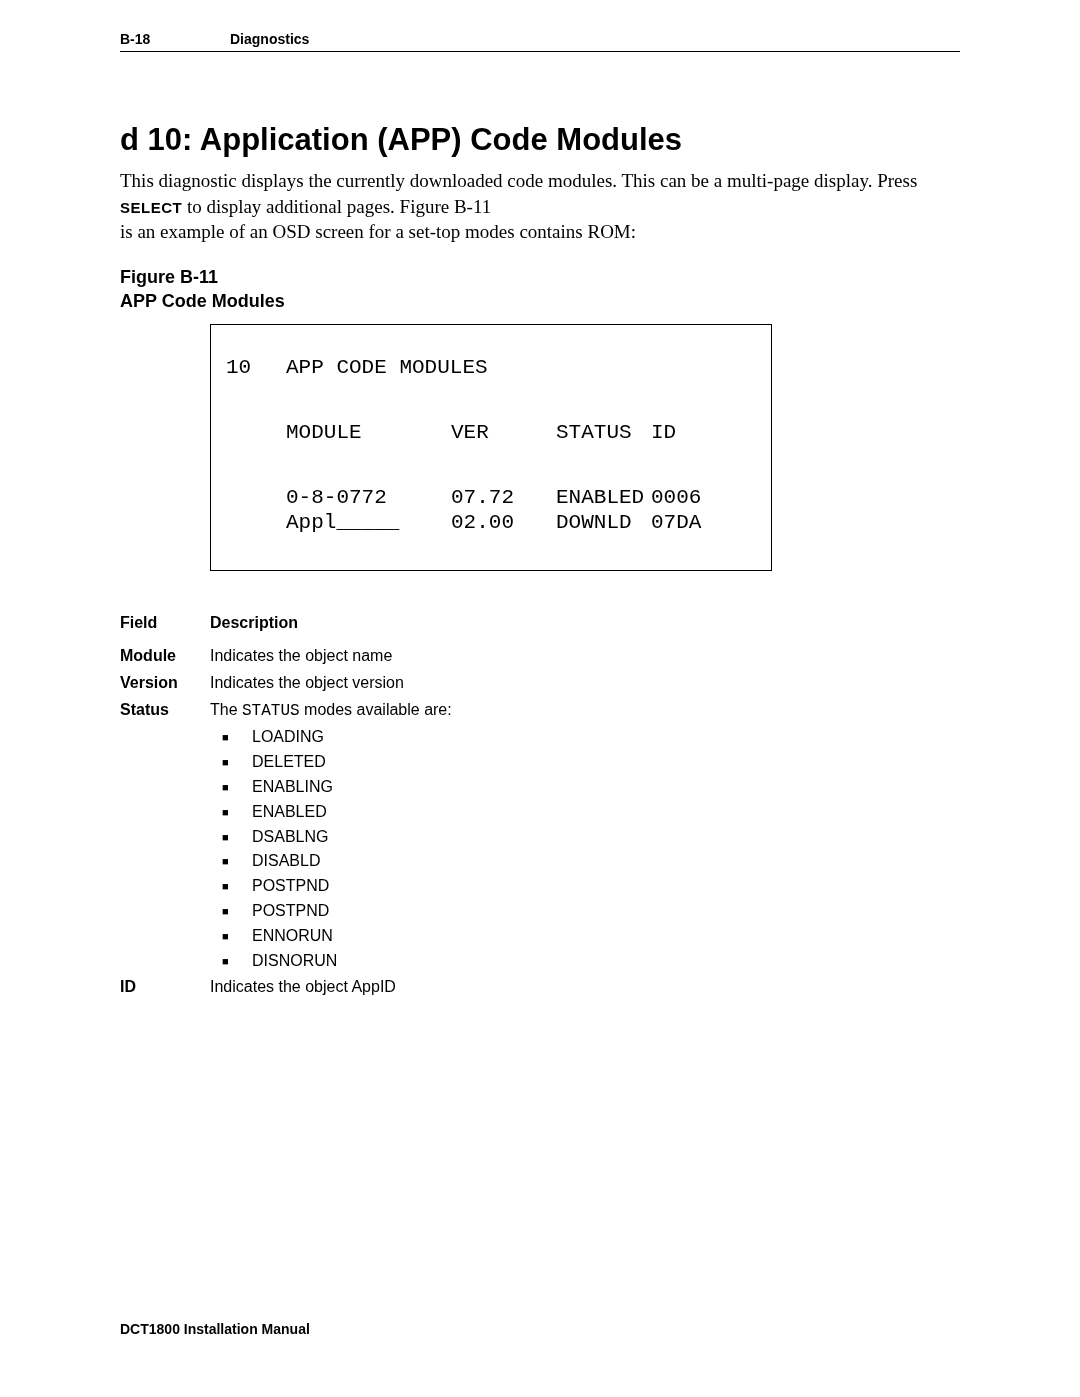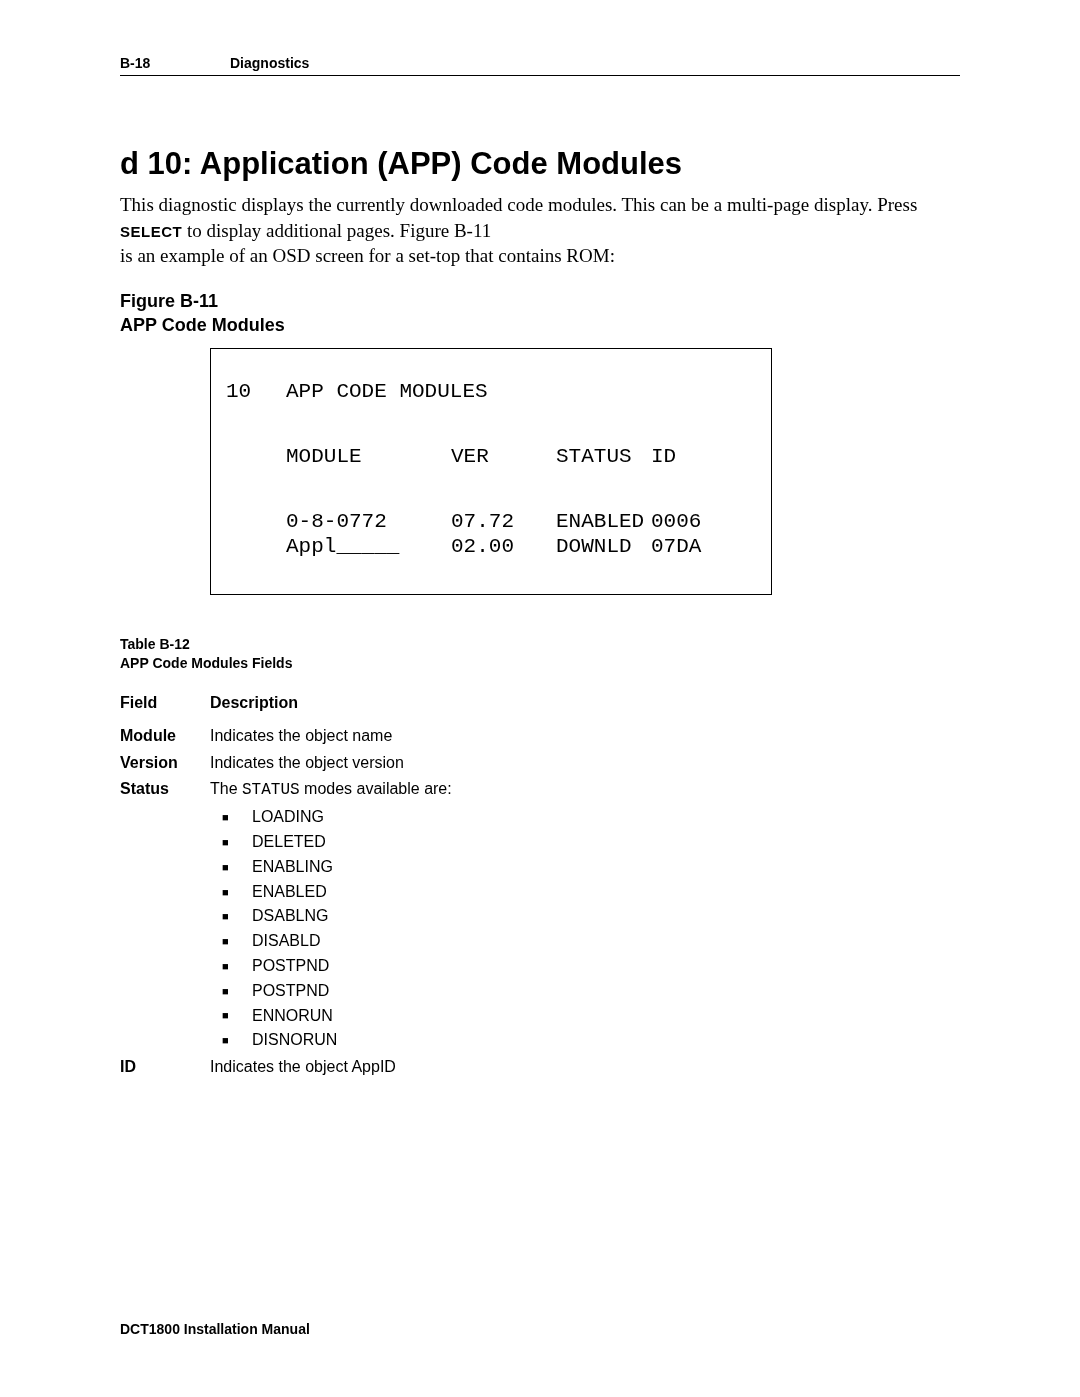--- a/index.html
+++ b/index.html
@@ -7,21 +7,21 @@
     padding: 0;
     background: #fff;
     font-family: Arial, Helvetica, sans-serif;
     color: #000;
   }
   .page {
     width: 1080px;
     height: 1397px;
     position: relative;
     box-sizing: border-box;
-    padding: 55px 120px 60px 120px;
+    padding: 31px 120px 60px 120px;
   }
   .header-bar {
     border-bottom: 1.5px solid #000;
     padding-bottom: 4px;
     margin-bottom: 70px;
   }
   .header-row {
     display: flex;
     font-size: 14px;
     font-weight: bold;
@@ -129,21 +129,21 @@
     <div class="header-row">
       <span class="header-pg">B-18</span>
       <span>Diagnostics</span>
     </div>
   </div>
 
   <div class="section-title">d 10: Application (APP) Code Modules</div>
 
   <div class="body-text">
     <span>This diagnostic displays the currently downloaded code modules. This can be a multi-page display. Press </span><span class="smallcaps">SELECT</span><span> to display additional pages. Figure B-11</span><br>
-    <span> is an example of an OSD screen for a set-top that contains ROM:</span>
+    <span> is an example of an OSD screen for a set-top modes contains ROM:</span>
   </div>
 
   <div class="fig-caption">
     <span>Figure B-11</span><br>
     <span>APP Code Modules</span>
   </div>
 
   <div class="osd-box">
     <div class="osd-row">
       <span class="osd-num">10</span>
@@ -167,24 +167,20 @@
     </div>
     <div class="osd-row">
       <span class="osd-num"></span>
       <span class="osd-module">Appl_____</span>
       <span class="osd-ver">02.00</span>
       <span class="osd-status">DOWNLD</span>
       <span class="osd-id">07DA</span>
     </div>
   </div>
 
-  <div class="table-caption">
-    <span>Table B-12</span><br>
-    <span>APP Code Modules Fields</span>
-  </div>
 
   <div class="field-table">
     <div class="ft-row" style="margin-bottom:8px;">
       <div class="ft-field">Field</div>
       <div class="ft-desc" style="font-weight:bold;">Description</div>
     </div>
 
     <div class="ft-row">
       <div class="ft-field">Module</div>
       <div class="ft-desc">Indicates the object name</div>

